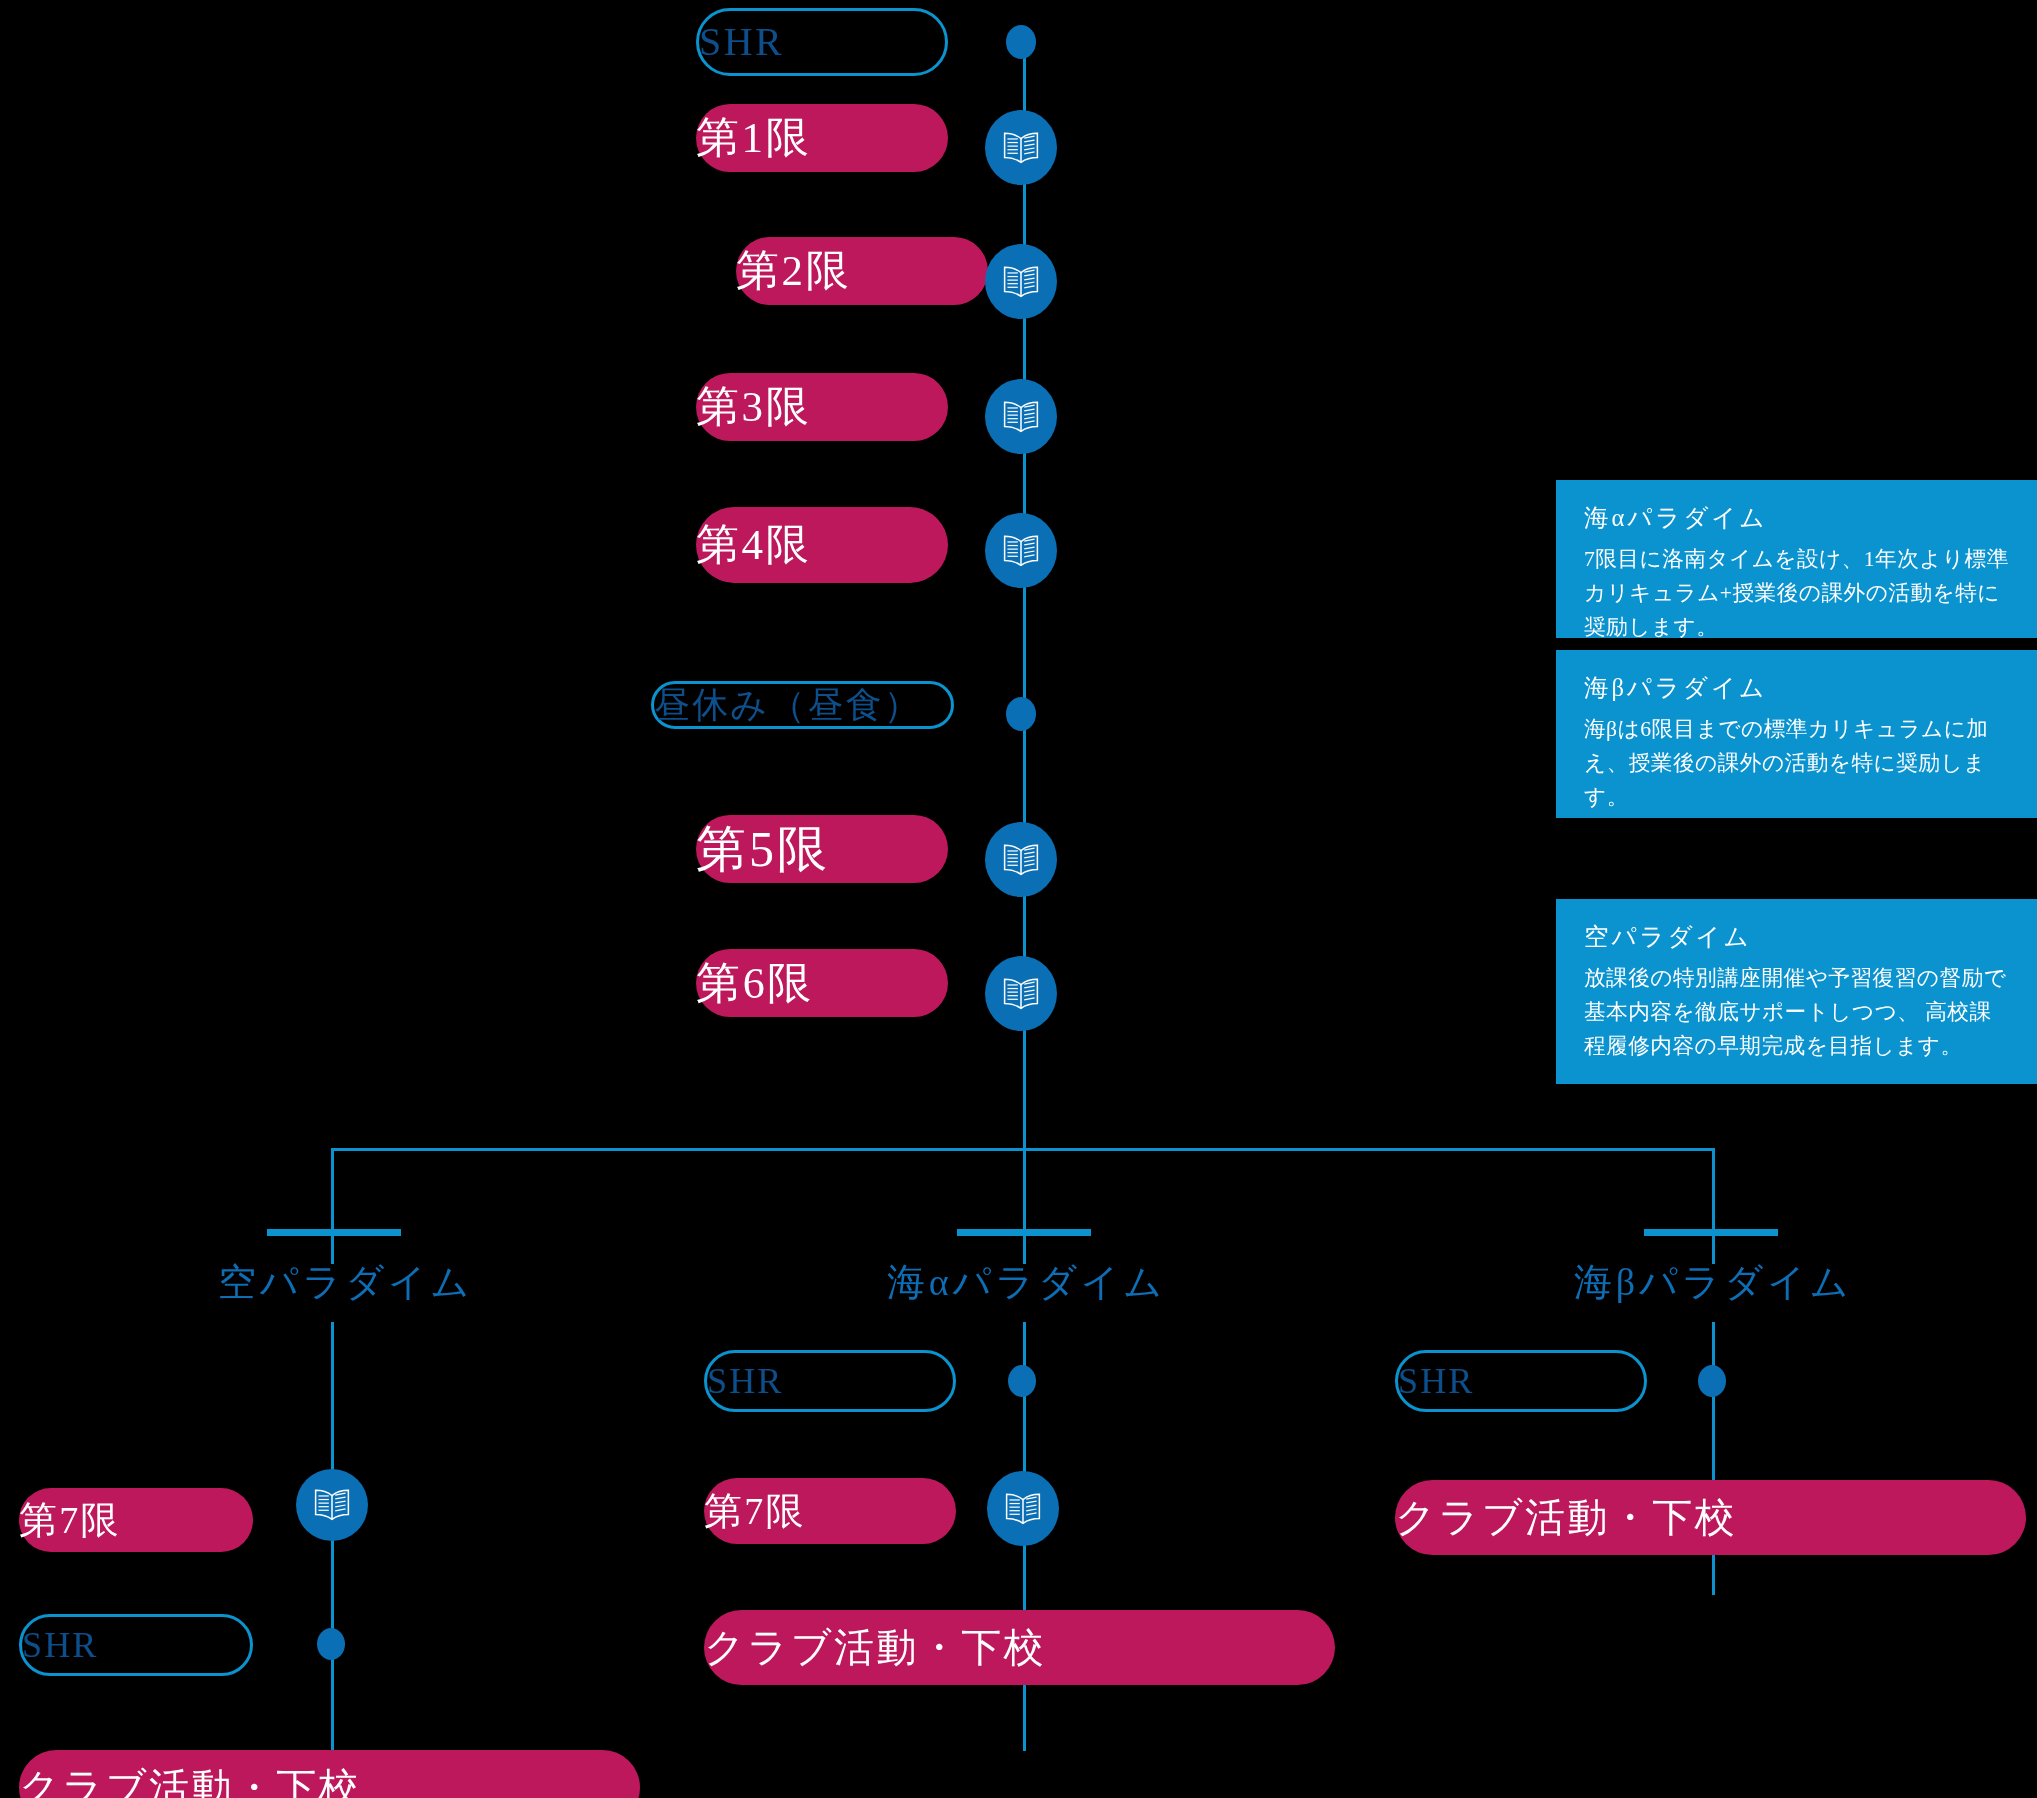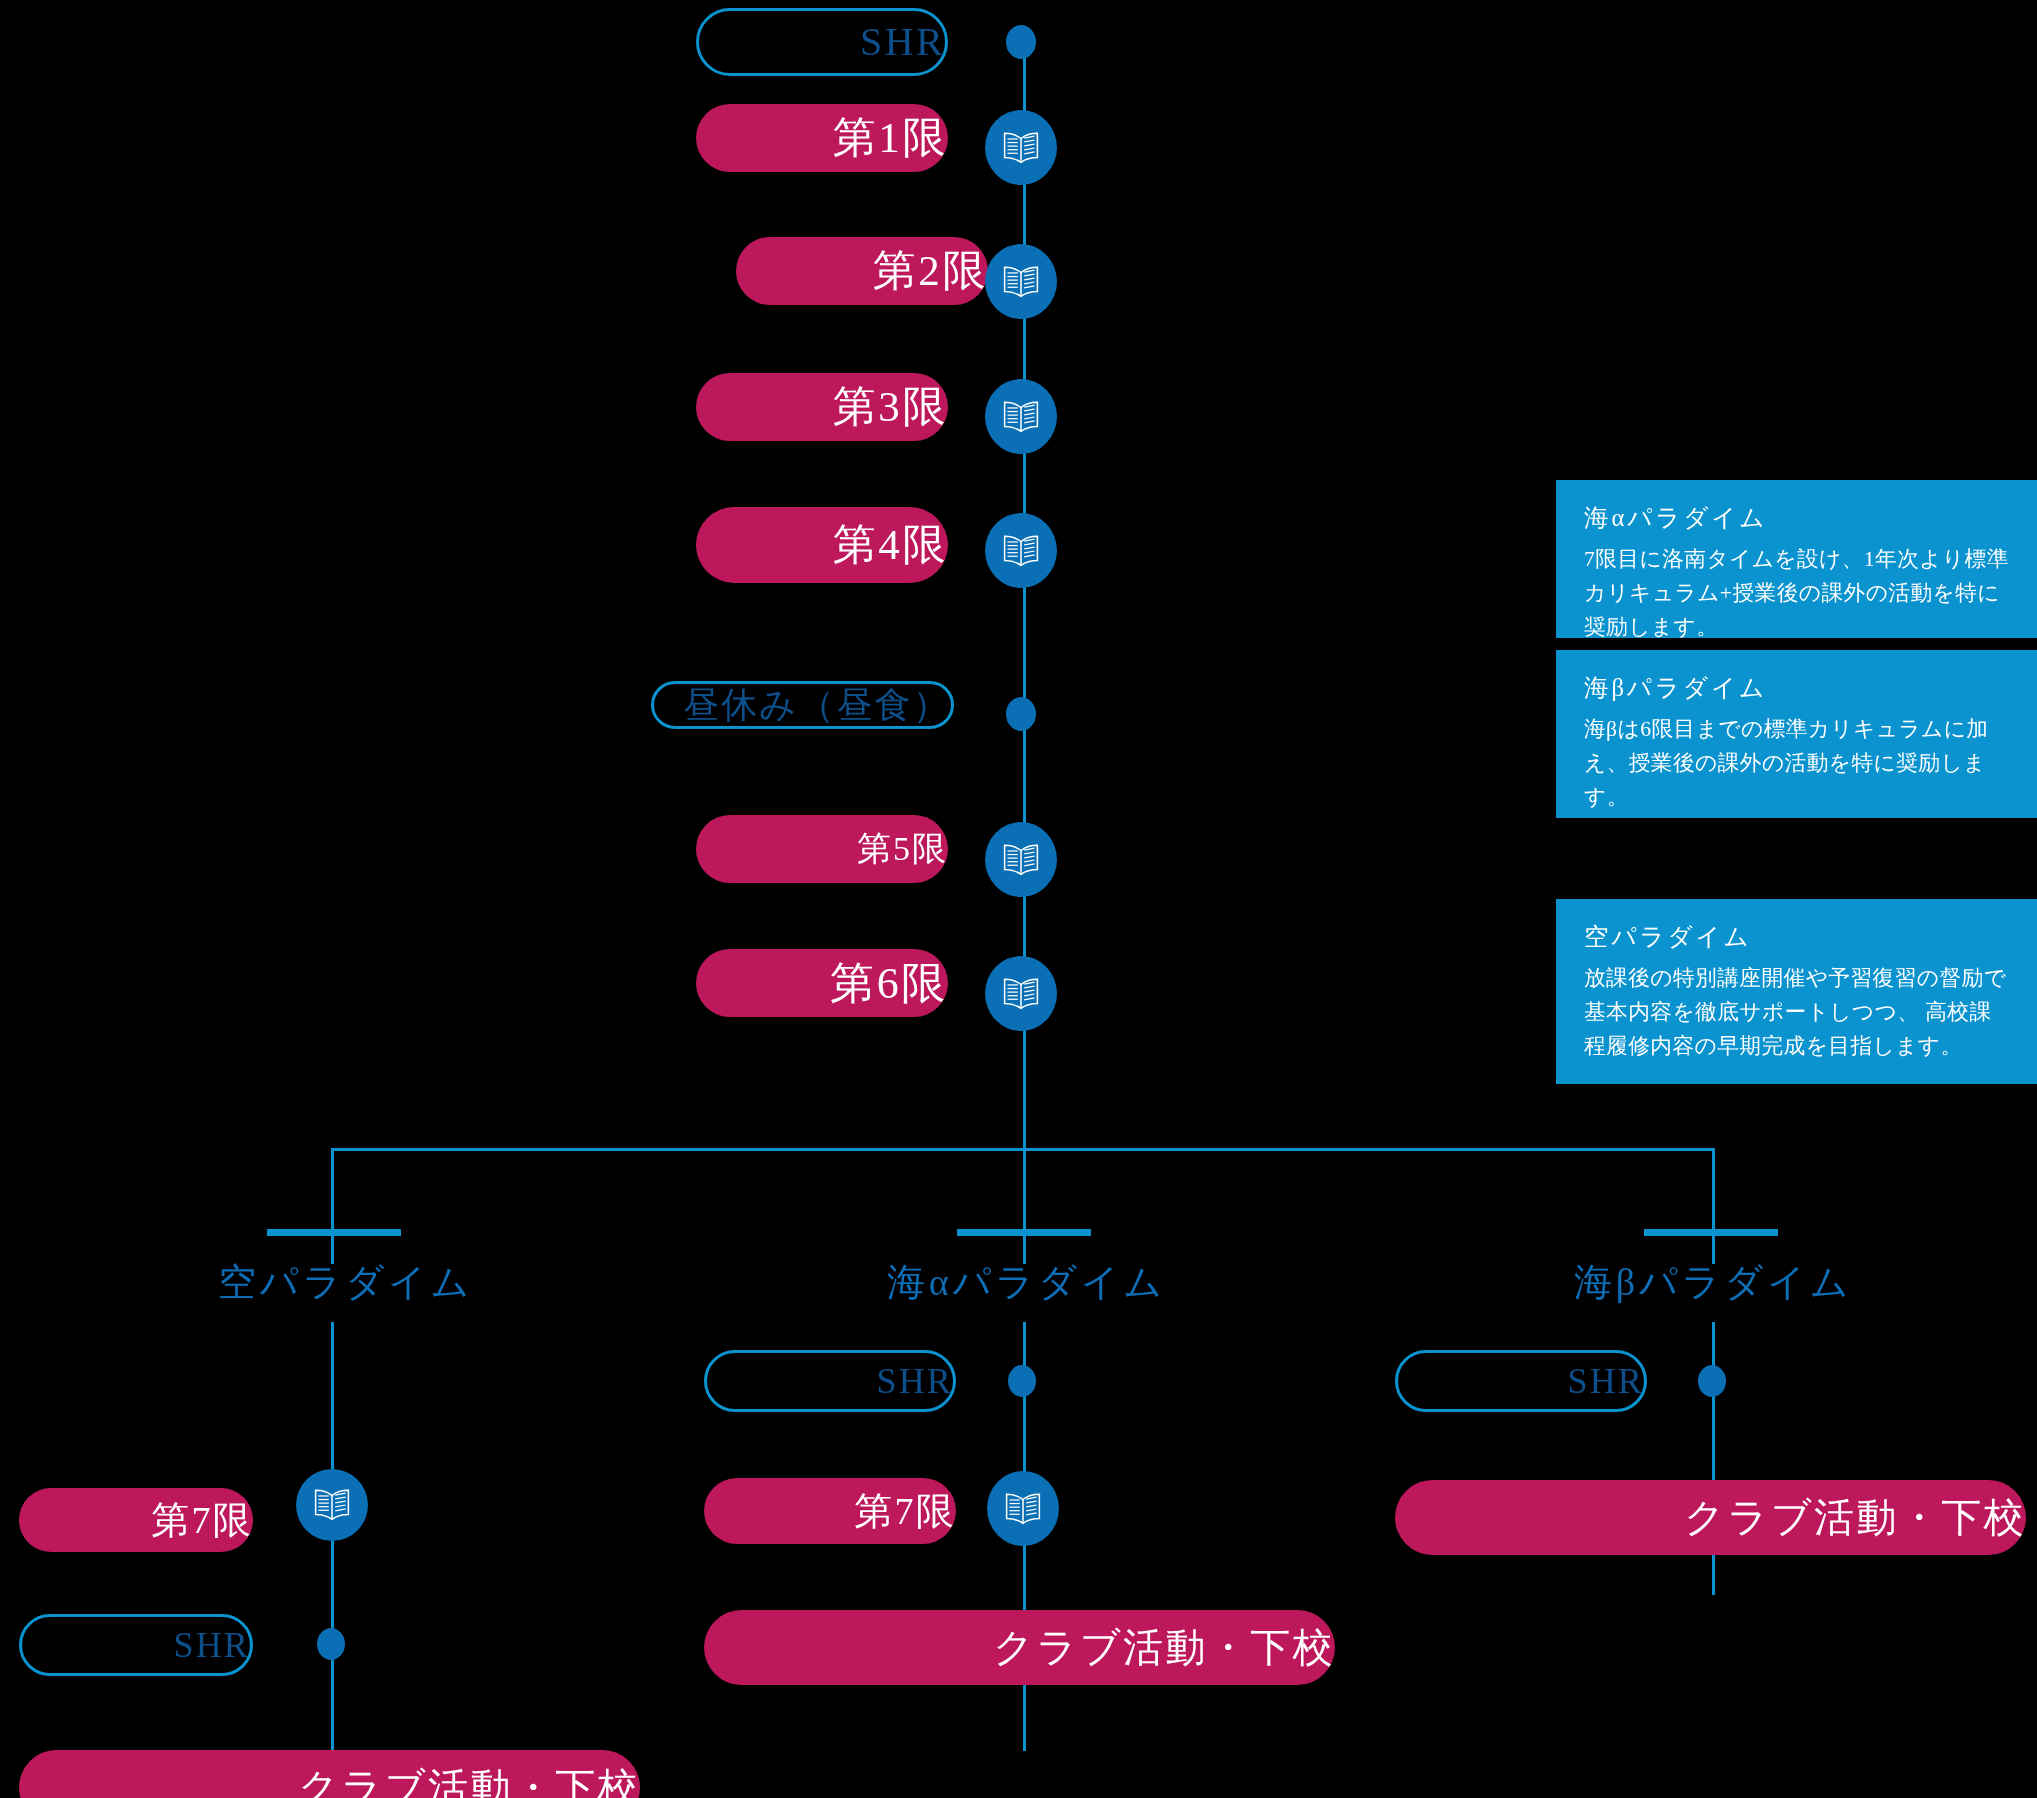--- a/index.html
+++ b/index.html
@@ -5,21 +5,21 @@
   html,body{margin:0;padding:0;background:#000;}
   body{
     width:2038px;height:1798px;position:relative;overflow:hidden;
     font-family:"Liberation Serif","DejaVu Serif",serif;
   }
   .stage{position:absolute;inset:0;}
 
   
   .pill{
     position:absolute;box-sizing:border-box;
-    display:flex;align-items:center;justify-content:flex-end;
+    display:flex;align-items:center;justify-content:flex-start;
     border-radius:941px;white-space:nowrap;letter-spacing:.06em;
   }
   .pill.filled{background:#be185d;color:#fff;}
   .pill.outline{background:transparent;color:#0d4f8b;border:3.8px solid #0b93cf;}
 
   
   .spine{position:absolute;width:2.8px;background:#0b93cf;}
   .hline{position:absolute;height:2.8px;background:#0b93cf;}
 
   
@@ -141,21 +141,21 @@
       <line x1="23.4" y1="19" x2="34.4" y2="17" stroke="#fff" stroke-width="1.3"></line>
       <line x1="23.4" y1="23.2" x2="34.4" y2="21.2" stroke="#fff" stroke-width="1.3"></line>
     </svg>
   </div>
 
   <div class="pill outline" style="left:651px;top:681px;width:303px;height:48px;font-size:36px;">
     <span>昼休み（昼食）</span>
   </div>
   <div class="dot" style="left:1006px;top:697px;width:30px;height:34px;"></div>
 
-  <div class="pill filled" style="left:696px;top:815px;width:252px;height:68px;font-size:34px;">
+  <div class="pill filled" style="left:696px;top:815px;width:252px;height:68px;font-size:50px;">
     <span>第5限</span>
   </div>
   <div class="booknode" style="left:985px;top:822px;width:72px;height:75px;">
     <svg width="38" height="32" viewBox="0 0 40 34">
       <path d="M20 7 C14 2.2 8.4 1.4 2.6 1.4 L2.6 27.2 C8.4 27.2 14 28 20 32.2 C26 28 31.6 27.2 37.4 27.2 L37.4 1.4 C31.6 1.4 26 2.2 20 7 Z" fill="none" stroke="#fff" stroke-width="1.6"></path>
       <line x1="20" y1="7" x2="20" y2="32.2" stroke="#fff" stroke-width="1.6"></line>
       <line x1="5.6" y1="7.4" x2="16.6" y2="7.4" stroke="#fff" stroke-width="1.3"></line>
       <line x1="5.6" y1="11.2" x2="16.6" y2="11.2" stroke="#fff" stroke-width="1.3"></line>
       <line x1="5.6" y1="15" x2="16.6" y2="15" stroke="#fff" stroke-width="1.3"></line>
       <line x1="5.6" y1="18.8" x2="16.6" y2="18.8" stroke="#fff" stroke-width="1.3"></line>

